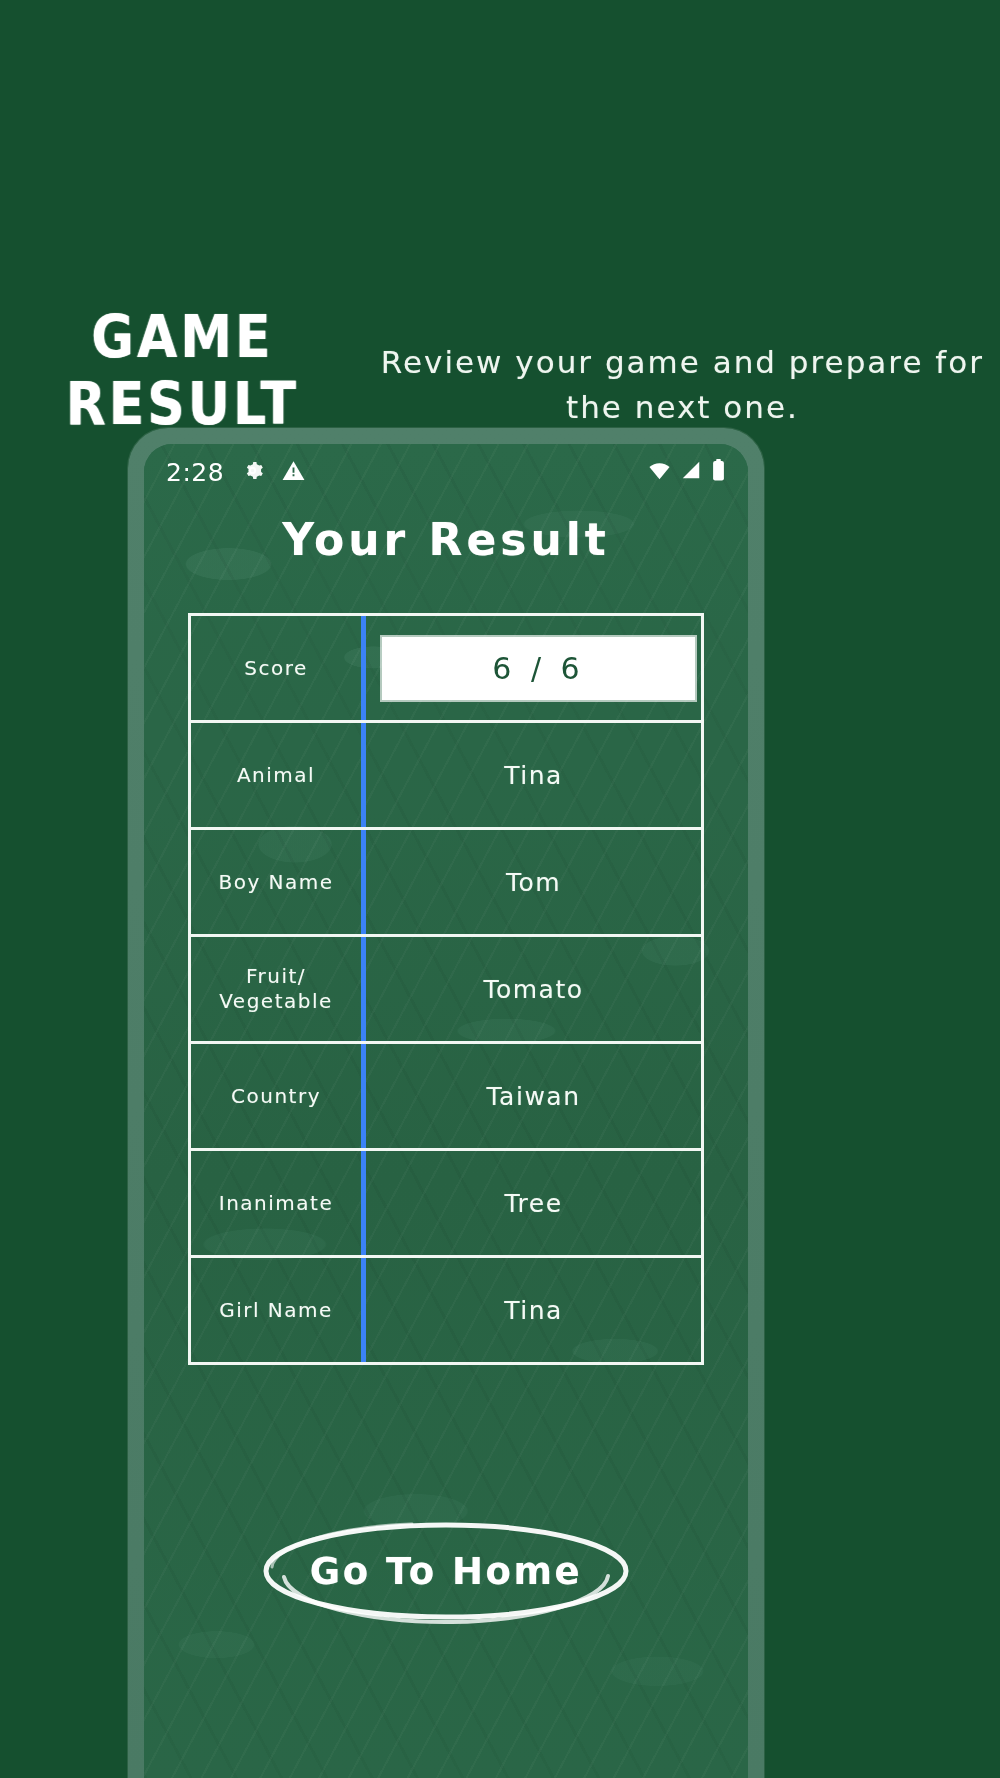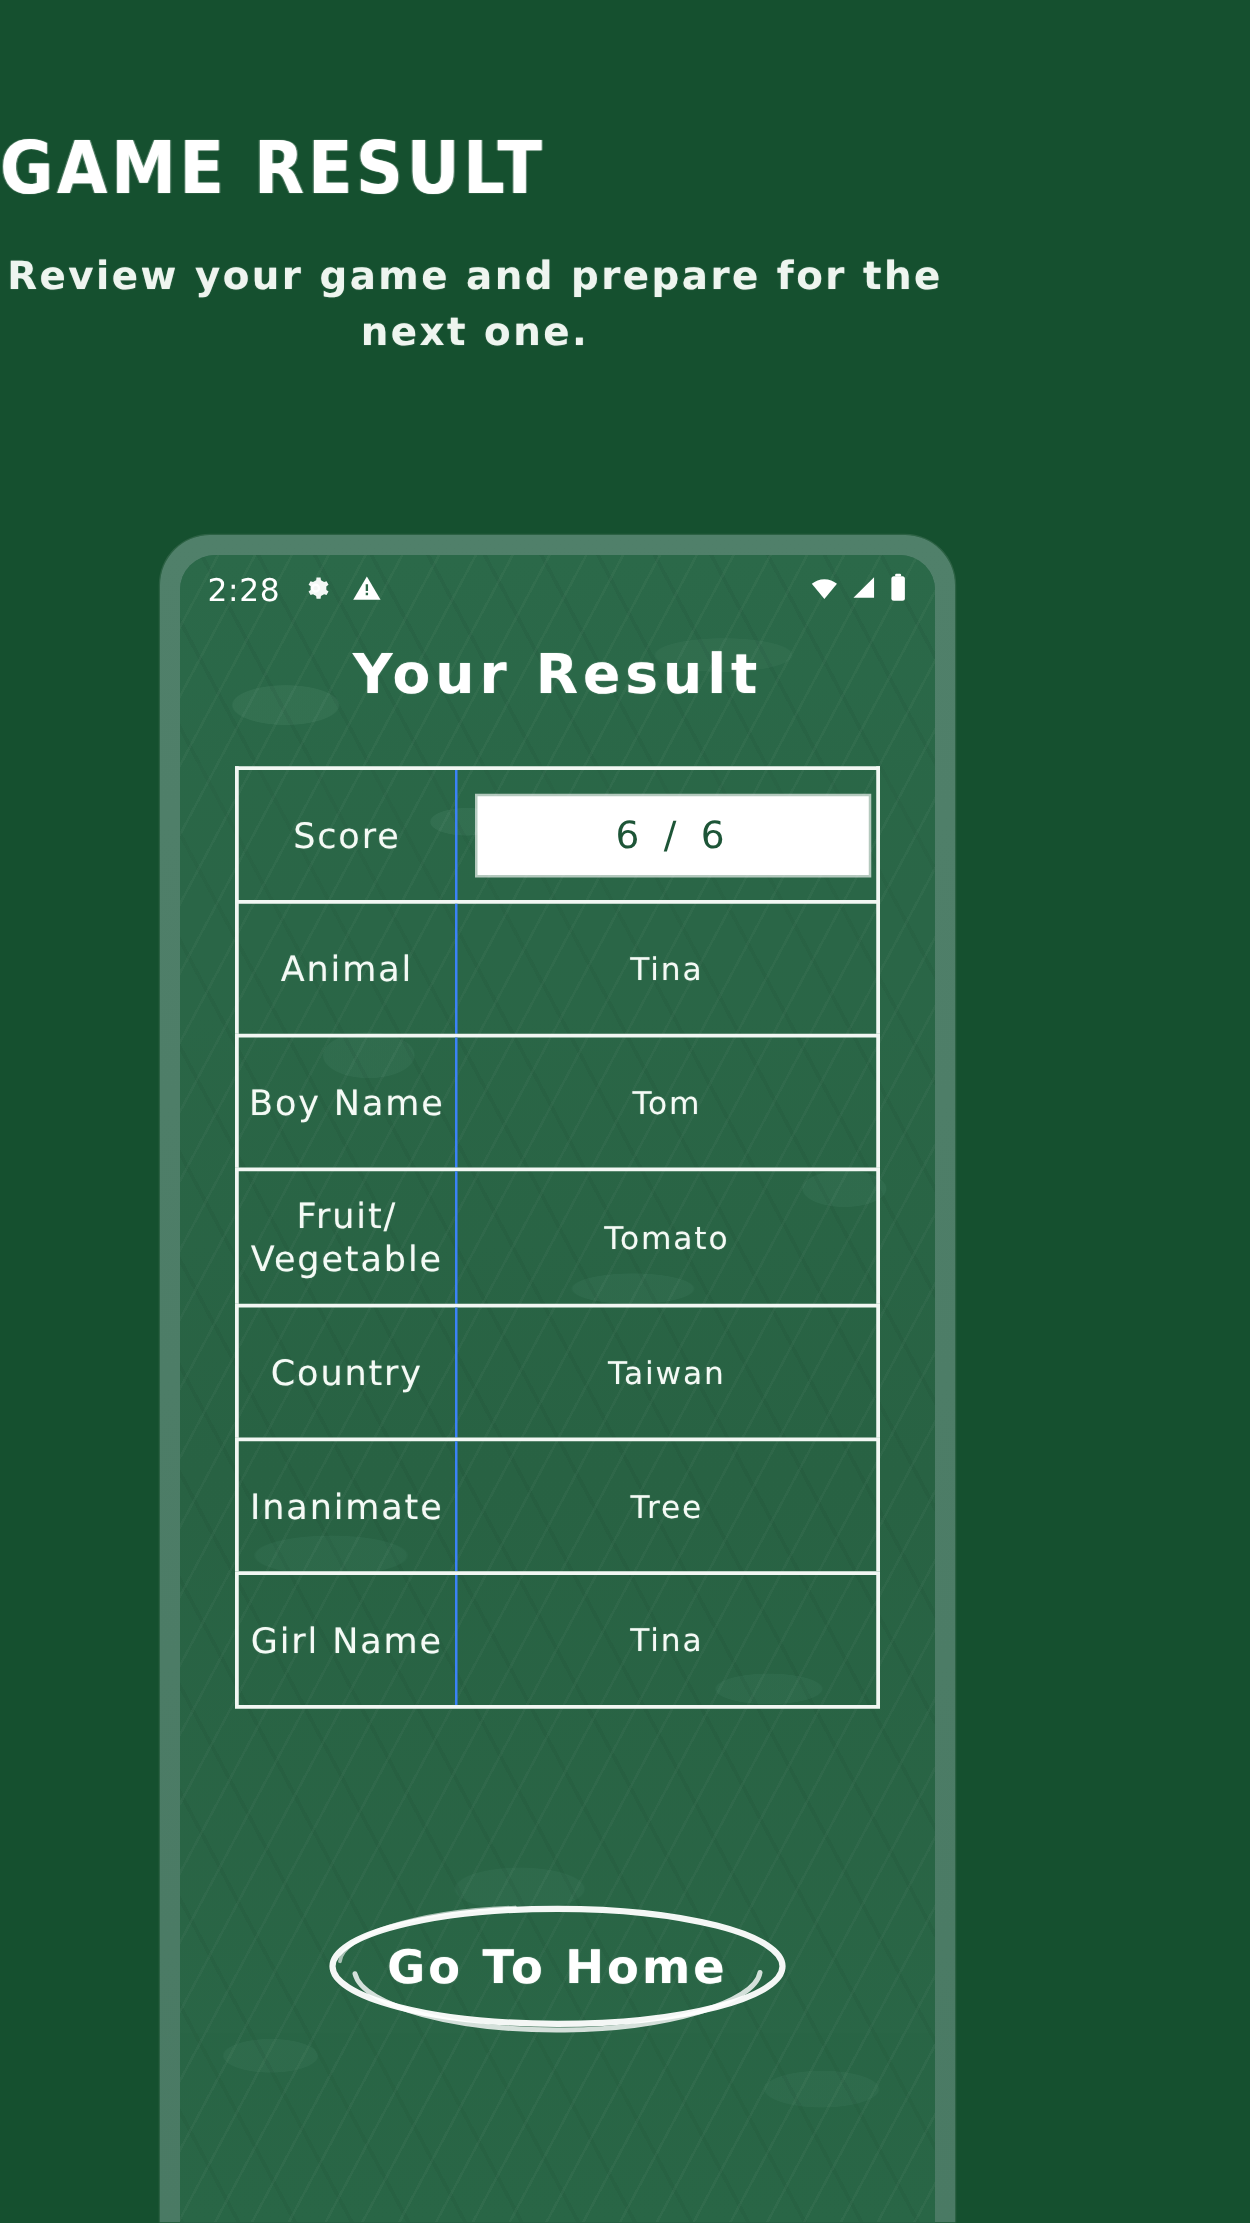--- a/index.html
+++ b/index.html
@@ -5,35 +5,35 @@
   html,body{margin:0;padding:0;}
   body{
     width:1000px;height:1778px;position:relative;overflow:hidden;
     background:#15502f;
     font-family:"DejaVu Sans","Liberation Sans",sans-serif;
     -webkit-font-smoothing:antialiased;
   }
   
   #promo{
     position:absolute;left:0;top:0;width:1000px;height:430px;
-    display:flex;flex-direction:column;align-items:flex-start;
+    display:flex;flex-direction:row;align-items:flex-end;
     z-index:5;
   }
   #promo-title{
     margin-top:105px;
     font-family:"DejaVu Sans","Liberation Sans",sans-serif;
     font-weight:bold;font-size:52px;letter-spacing:3px;
     color:#ffffff;text-align:center;
     transform:scaleY(1.12);
     text-shadow:0 0 1px rgba(255,255,255,.55),1px 0 0 rgba(255,255,255,.25),-1px 0 0 rgba(255,255,255,.2);
   }
   #promo-sub{
     margin-top:34px;width:760px;text-align:center;
     font-size:31px;line-height:1.45;color:#eef5ef;
-    letter-spacing:2px;font-weight:700;
+    letter-spacing:2px;font-weight:400;
     text-shadow:0 0 1px rgba(255,255,255,.4);
   }
   
   #phone-frame{
     position:absolute;left:128px;top:428px;width:636px;height:1350px;
     border-radius:40px 40px 0 0;
     background:linear-gradient(180deg,#50806a 0%,#4a7a64 100%);
     padding:16px 16px 0 16px;box-sizing:border-box;
     box-shadow:0 0 0 1px rgba(255,255,255,.10);
     z-index:4;
@@ -88,22 +88,22 @@
     display:flex;align-items:stretch;position:relative;
     border-left:3px solid #f2f7f3;
     border-right:3px solid #f2f7f3;
     border-top:3px solid #f2f7f3;
   }
   .trow:last-child{border-bottom:3px solid #f2f7f3;}
   .tlabel{
     width:175px;flex:0 0 175px;
     display:flex;align-items:center;justify-content:center;
     padding:18px 8px;box-sizing:border-box;
-    border-right:2px solid #3b82f6;
-    color:#f4faf5;font-size:28px;letter-spacing:1.5px;text-align:center;
+    border-right:5px solid #3b82f6;
+    color:#f4faf5;font-size:20px;letter-spacing:1.5px;text-align:center;
     line-height:1.25;
     text-shadow:0 0 1px rgba(255,255,255,.35);
   }
   .tvalue{
     flex:1;display:flex;align-items:center;justify-content:center;
     padding:18px 8px;box-sizing:border-box;
     color:#f4faf5;font-size:25px;letter-spacing:1.5px;text-align:center;
     text-shadow:0 0 1px rgba(255,255,255,.35);
   }
   

